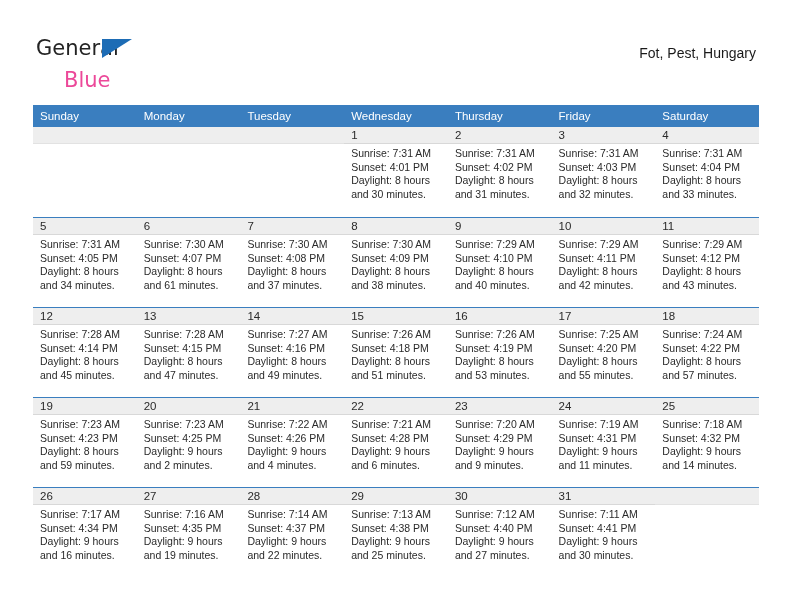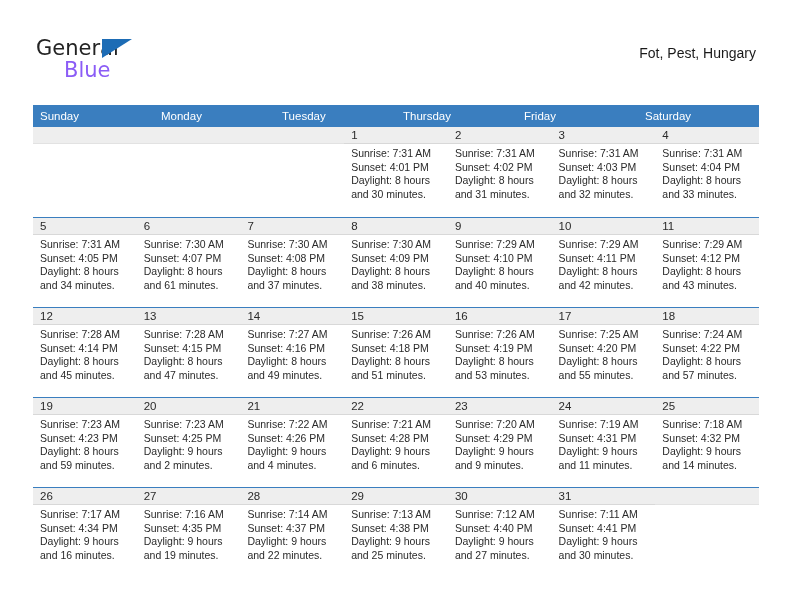--- a/index.html
+++ b/index.html
@@ -53,23 +53,23 @@
     left: 66px;
     top: 3px;
     width: 0;
     height: 0;
     border-left: 30px solid #1d6cb5;
     border-bottom: 19px solid transparent;
   }
   .logo-blue {
     position: absolute;
     left: 28px;
-    top: 22px;
+    top: 32px;
     font-size: 21px;
-    color: #8b5cf6;
+    color: #ec4899;
     line-height: 24px;
     font-family: "DejaVu Sans", sans-serif;
     font-weight: 400;
   }
 
   .title-block {
     position: absolute;
     right: 36px;
     top: 30px;
     text-align: right;
@@ -175,20 +175,21 @@
       <div class="cal-subtitle">Fot, Pest, Hungary</div>
     </div>
 
   </div>
 
   <div class="calendar">
     <div class="weekday-row" id="weekday-row">
         <div class="weekday">Sunday</div>
         <div class="weekday">Monday</div>
         <div class="weekday">Tuesday</div>
+        <div class="weekday">Wednesday</div>
         <div class="weekday">Thursday</div>
         <div class="weekday">Friday</div>
         <div class="weekday">Saturday</div>
       </div>
     <div id="weeks-container">
         <div class="week-row">
           <div class="day-cell empty">
             <div class="day-number-band">
               <div class="day-number"></div>
             </div>

